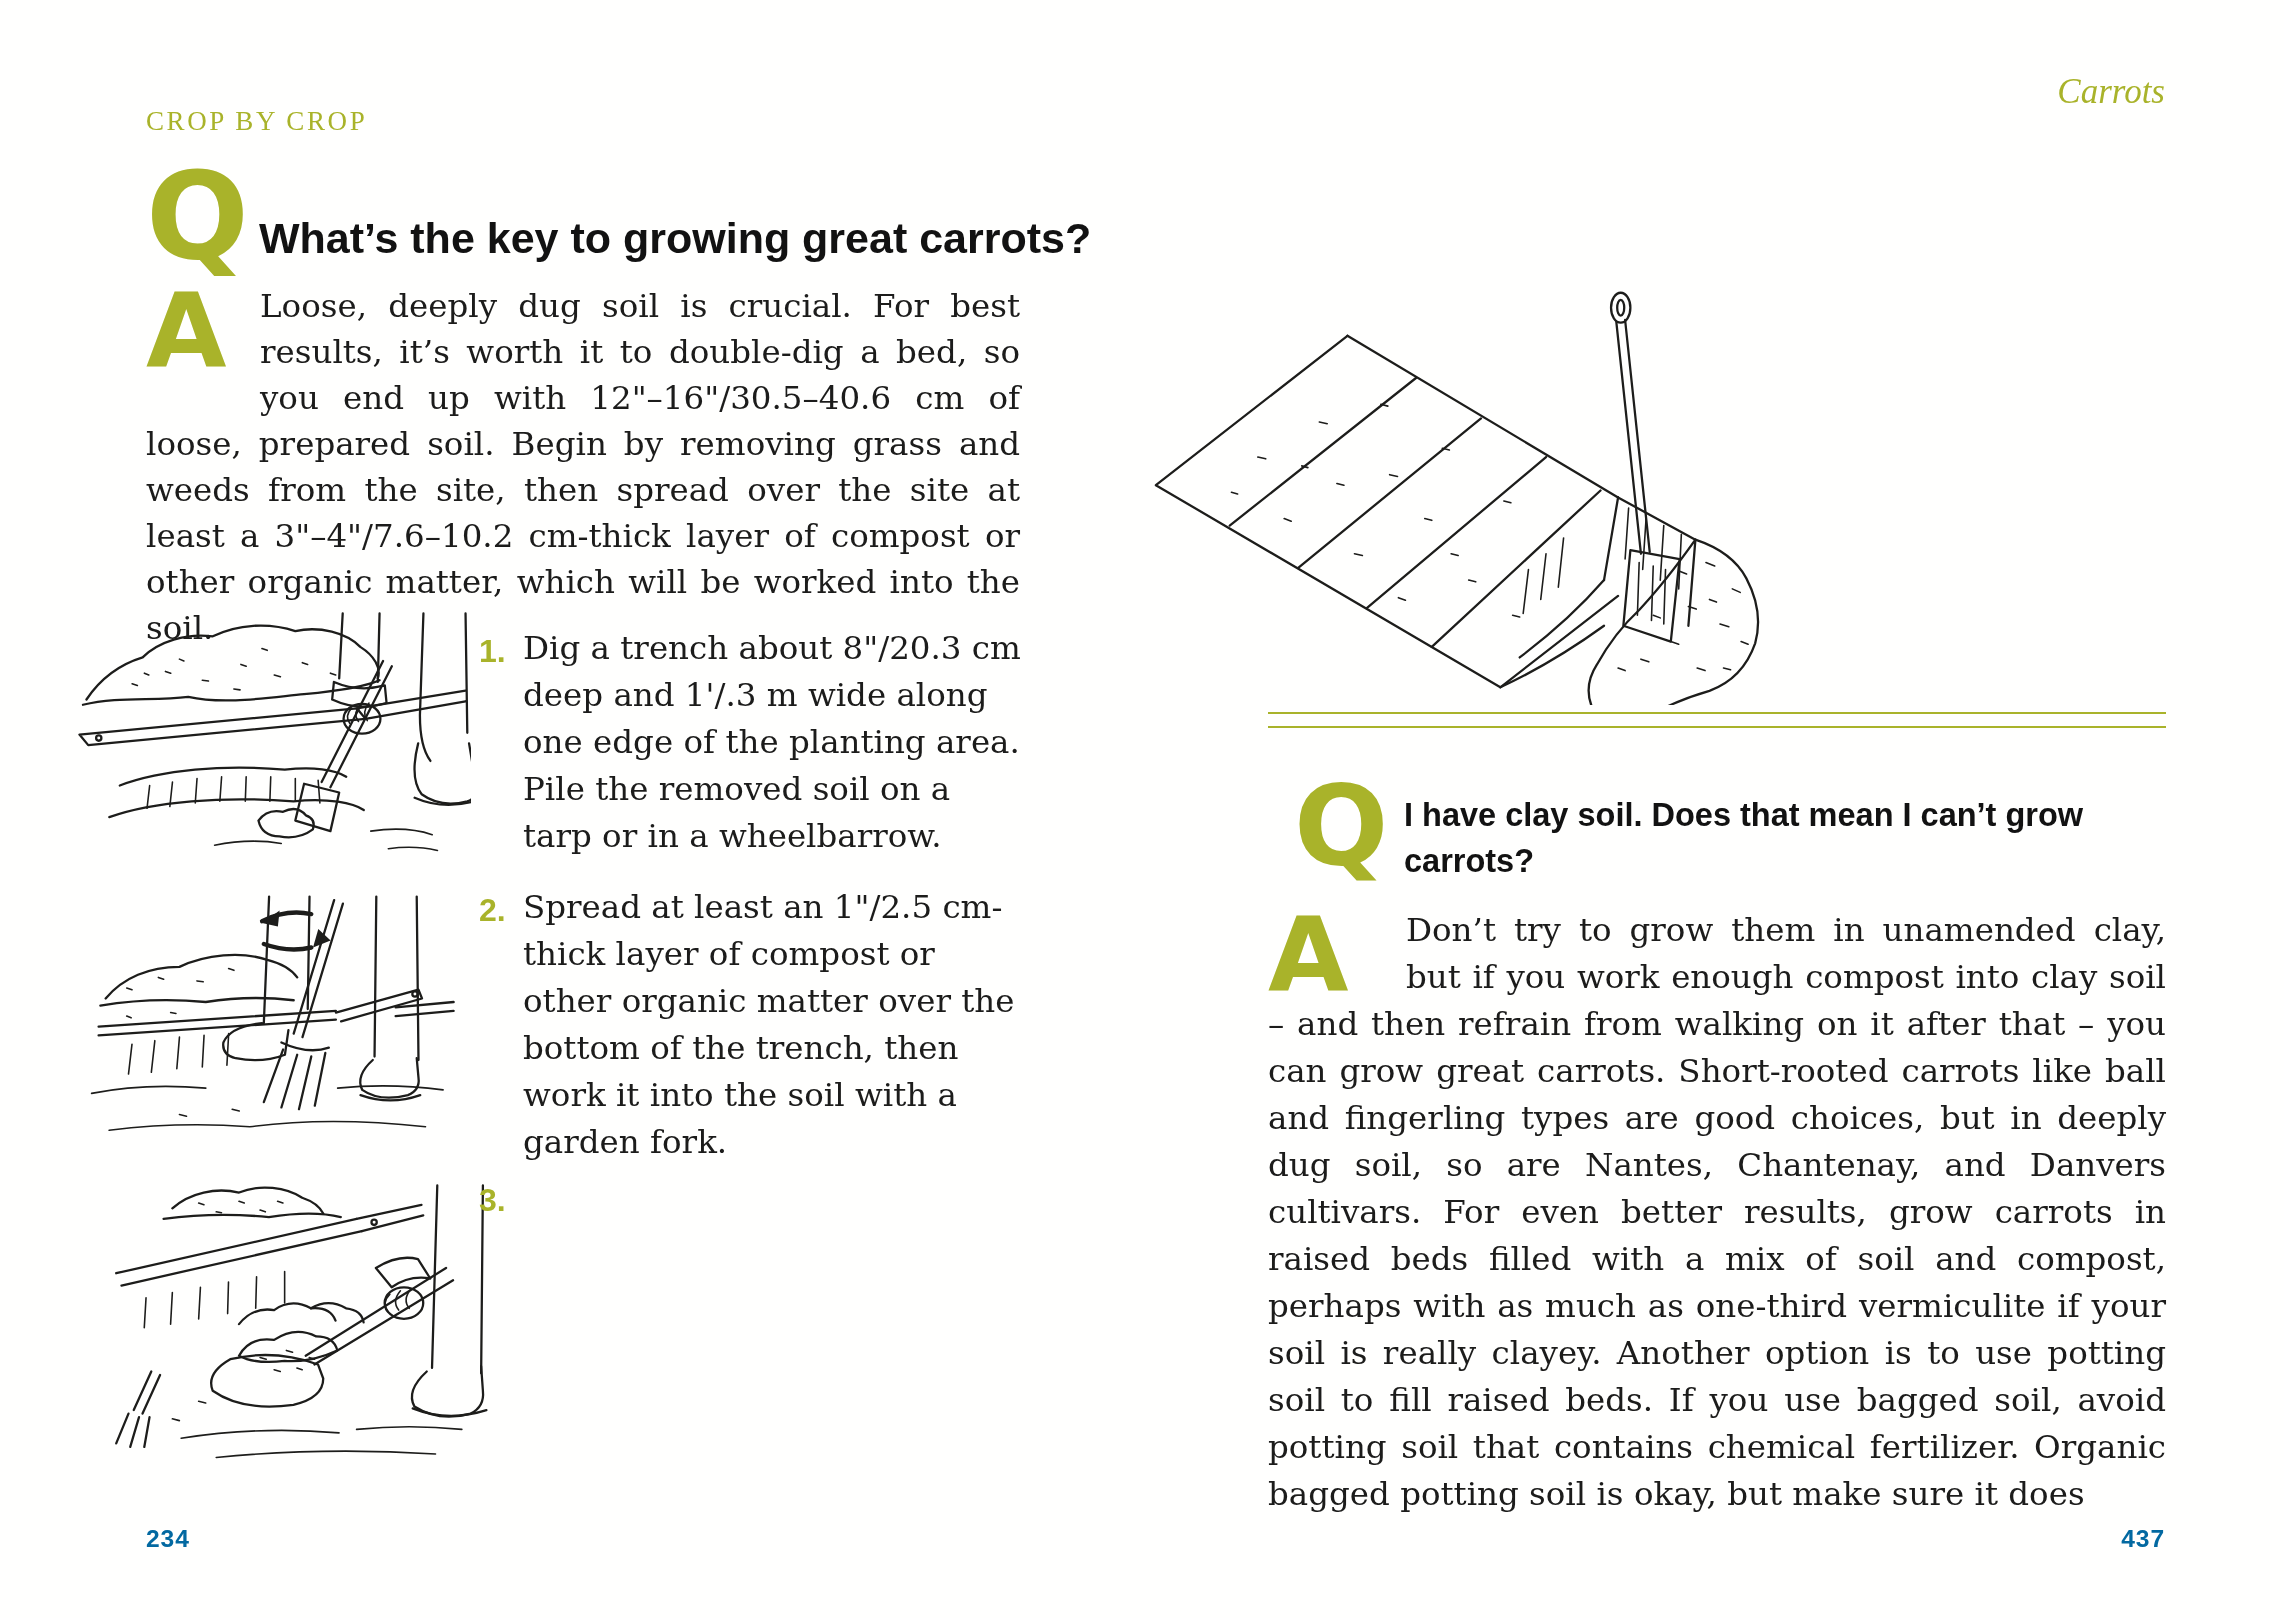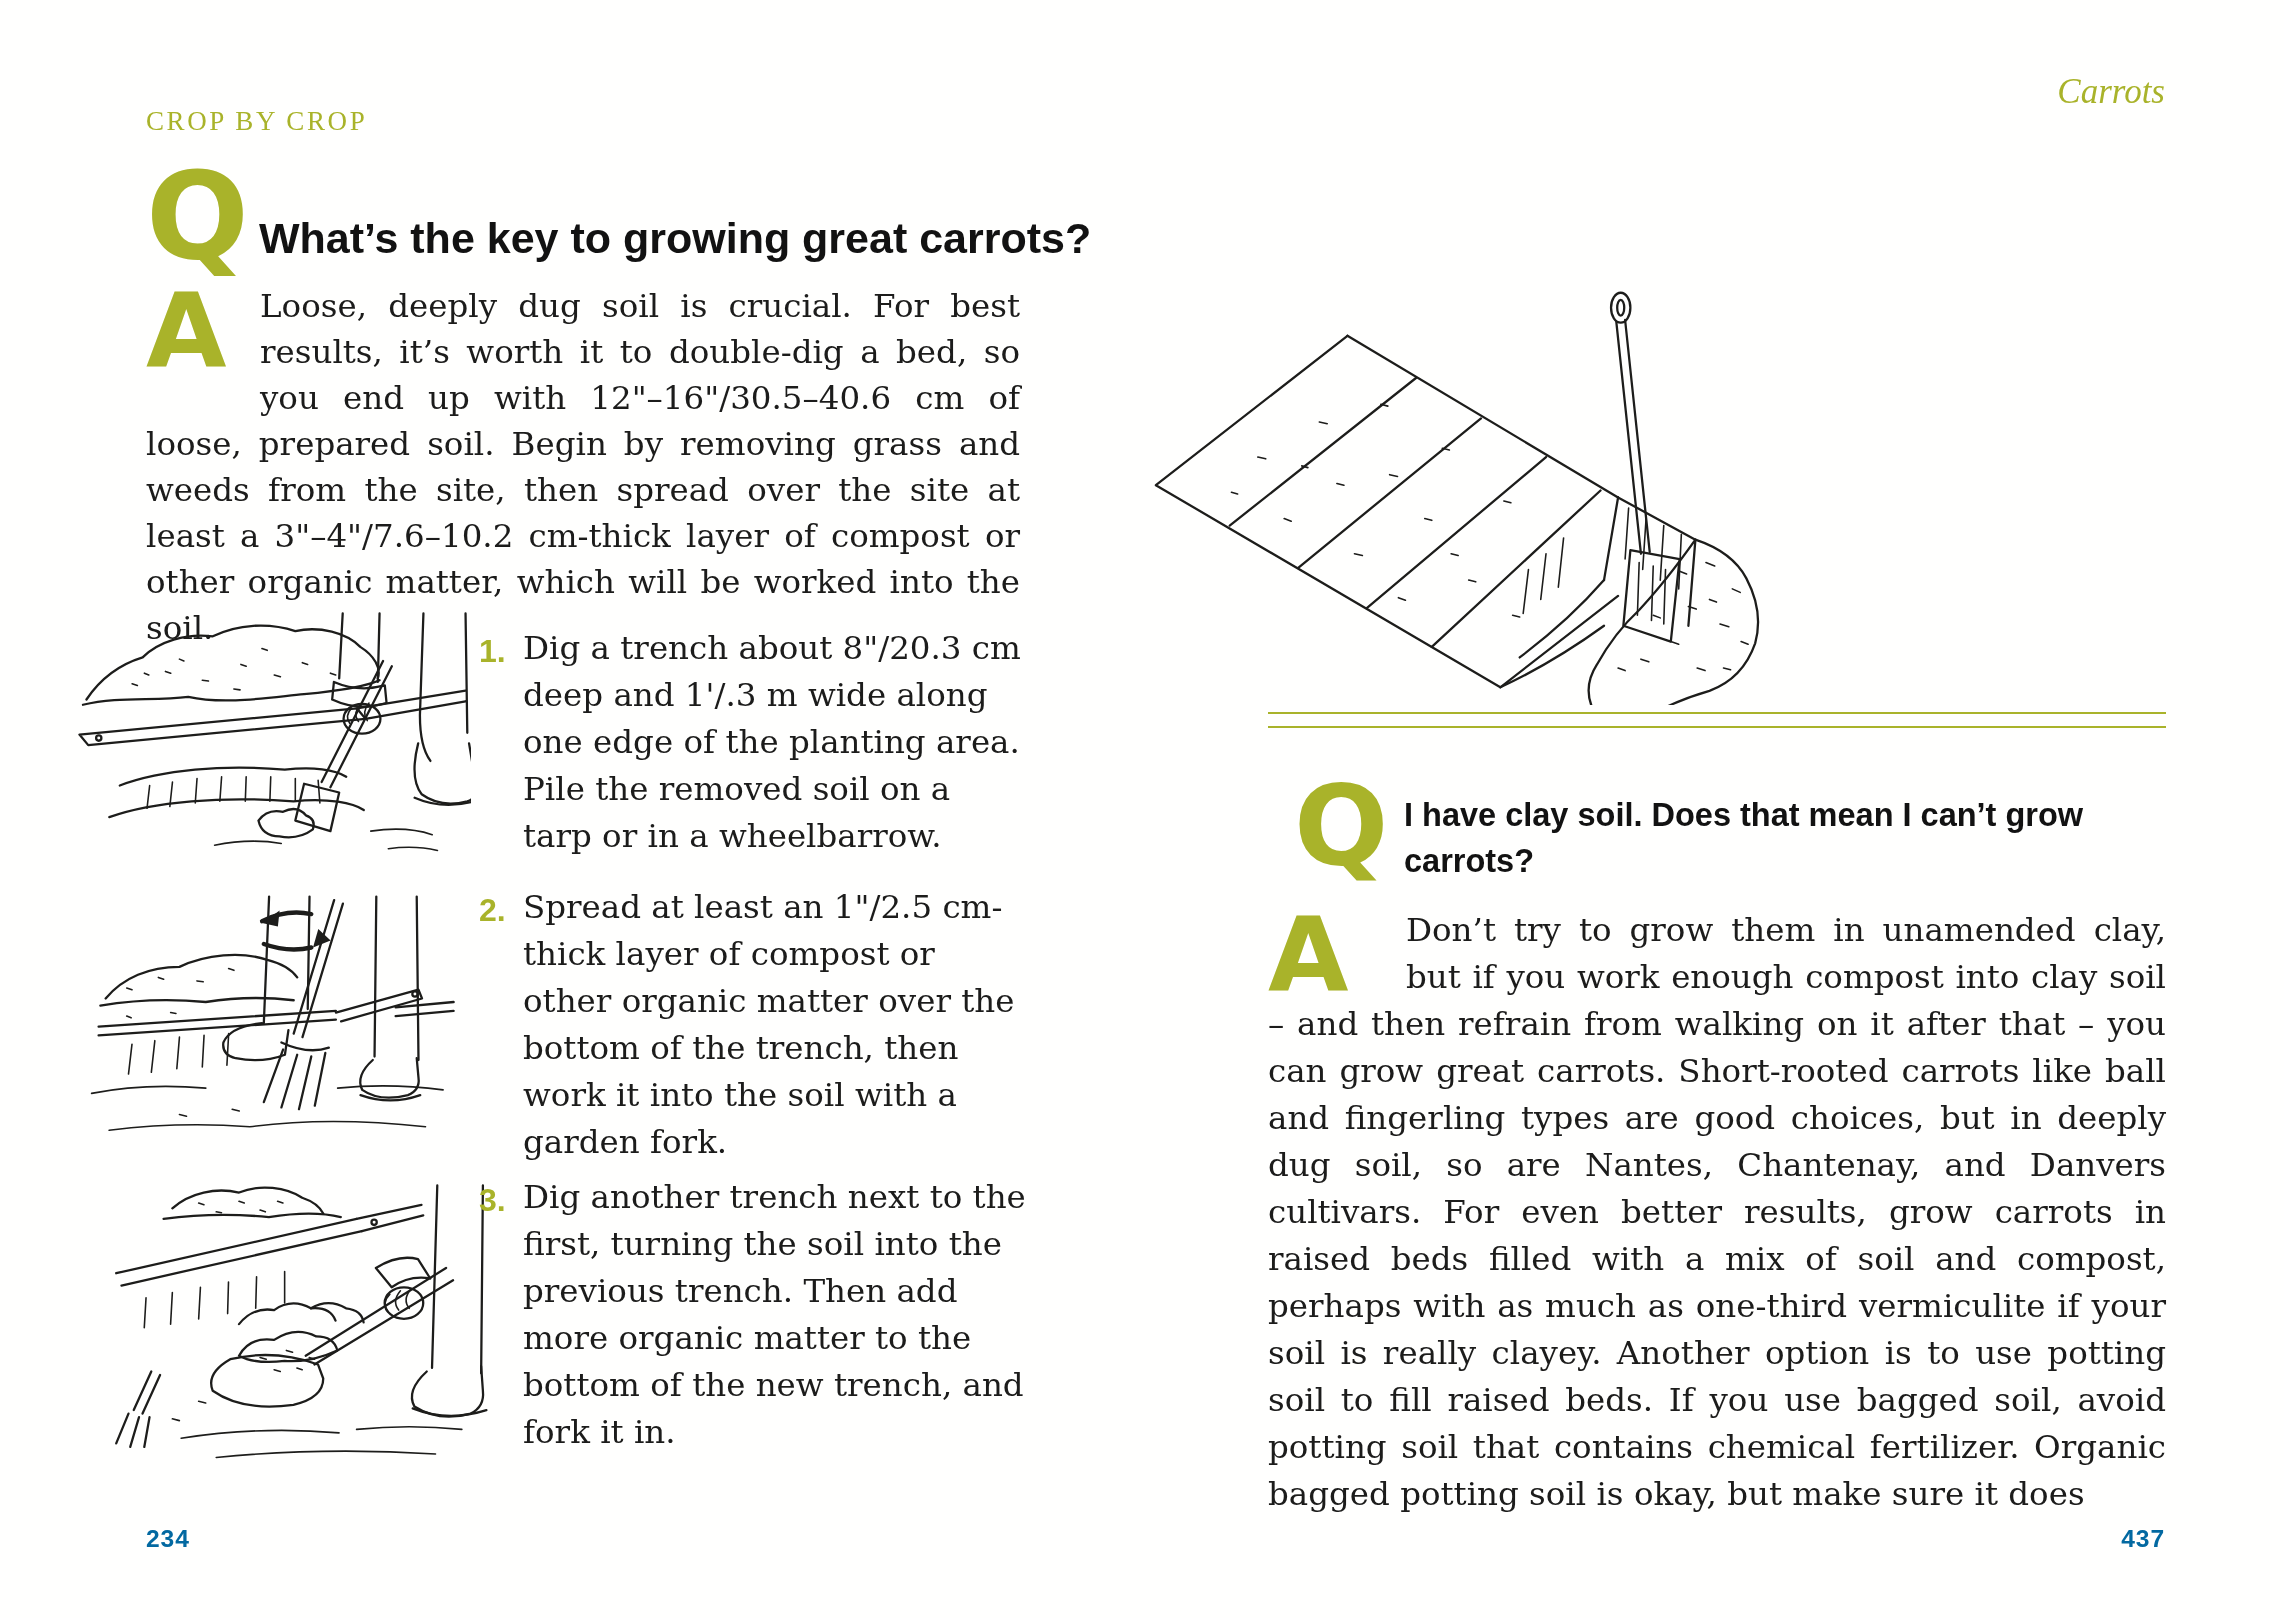--- a/index.html
+++ b/index.html
@@ -184,21 +184,21 @@
       <path class="thin" d="M220,200 l7,2 M250,192 l7,2 M276,200 l6,2 M236,214 l7,2 M262,212 l6,2"></path>
       <path d="M96,216 L76,260 M106,220 L86,264"></path>
       <path d="M70,264 l-14,34 M82,268 l-10,34 M94,268 l-6,34"></path>
       <path d="M422,4 L416,212 M474,4 L472,218"></path>
       <path d="M410,216 q-24,22 -14,40 q28,18 64,8 q16,-8 14,-26 l-2,-28"></path>
       <path d="M394,258 q40,16 84,2"></path>
       <path class="thin" d="M130,292 q90,-14 180,-6 M330,282 q60,-6 120,0 M170,314 q120,-12 250,-4 M150,250 l8,2 M120,270 l8,2"></path>
     </svg>
 
     <div class="step step3">
-      <span class="num">3.</span><span>Dig another trench next to the first, turning the soil into the previous trench. Then add more organic matter to the bottom of the new trench, and fork it in.</span>
+      <span class="num">3.</span>
     </div>
 
     <div class="folio folio-left">234</div>
   </section>
 
   <section class="page right">
 
     <div class="running-head-right">Carrots</div>
 
   </section>

